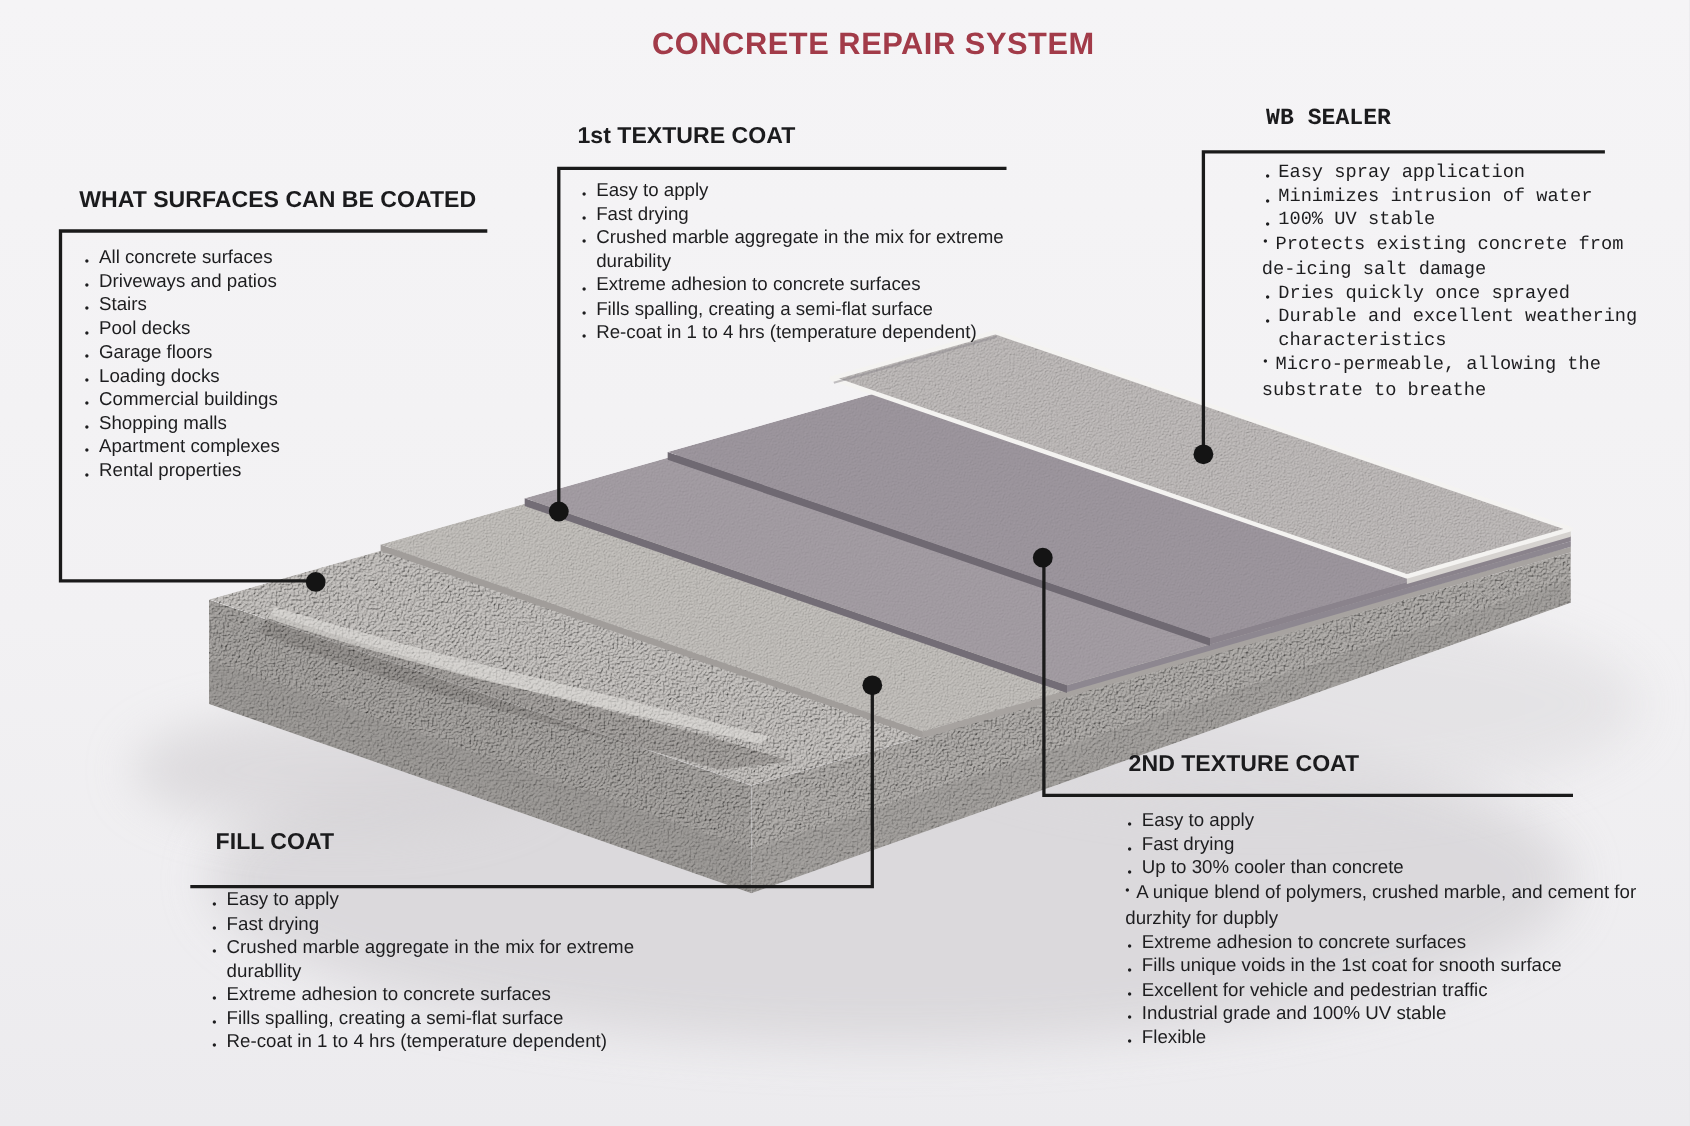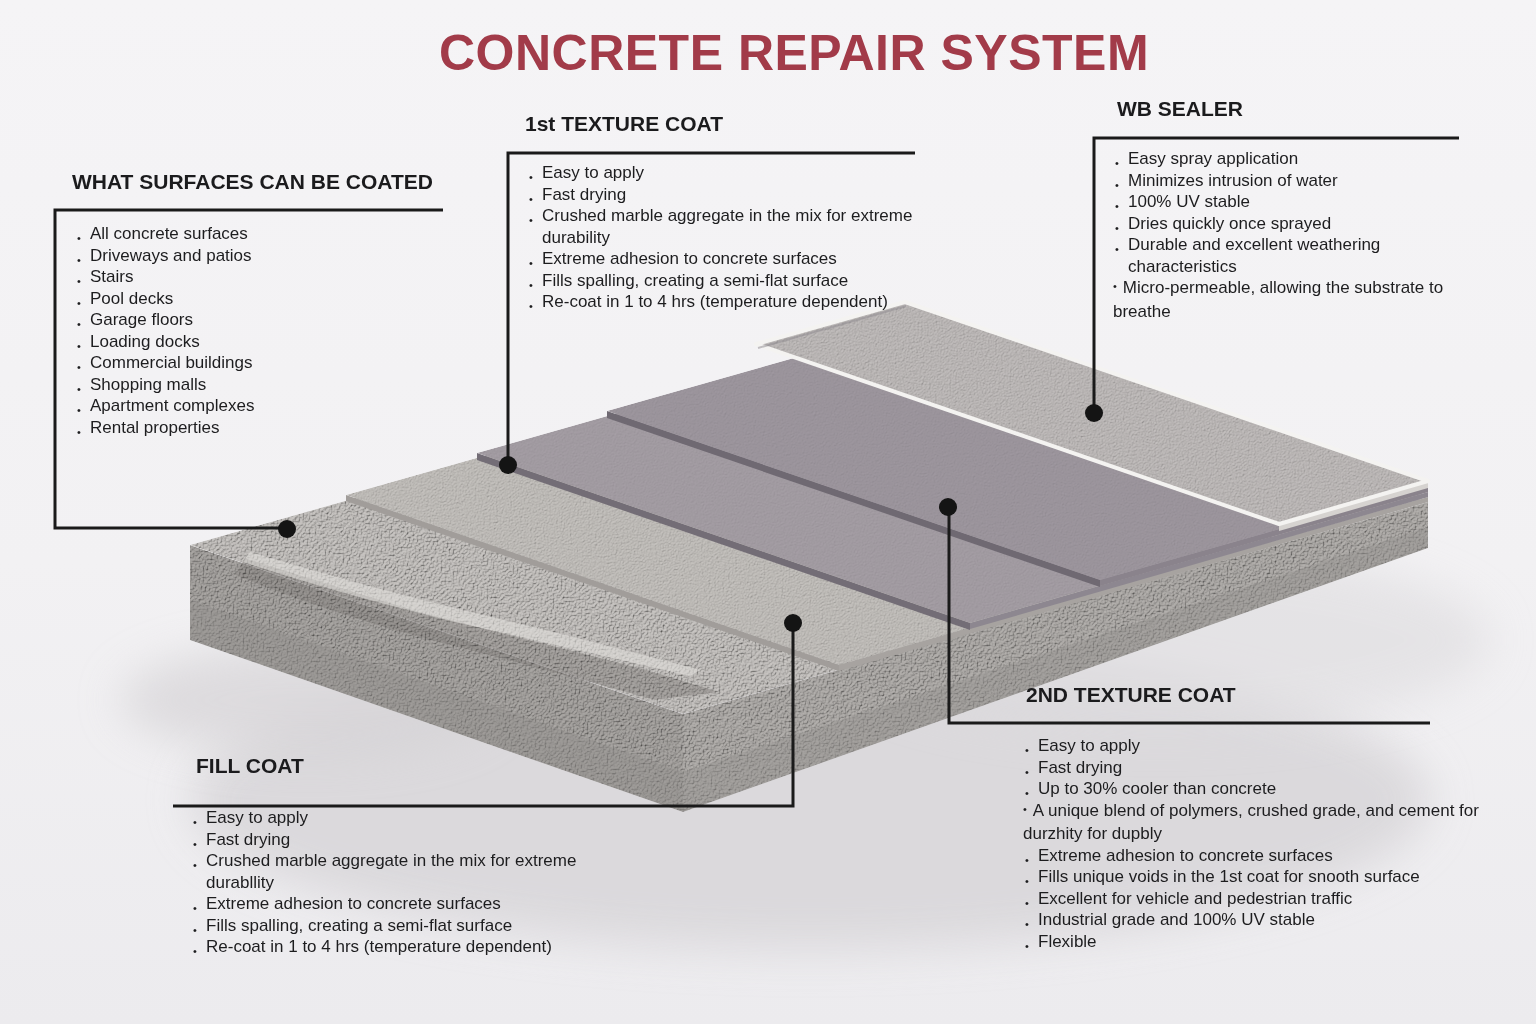--- a/index.html
+++ b/index.html
@@ -4,36 +4,36 @@
 <style>
   html,body { margin:0; padding:0; background:#e9e8eb; }
   .canvas {
     position:relative; width:1536px; height:1024px; overflow:hidden;
     background:linear-gradient(180deg,#f5f4f6 0%,#f2f1f3 55%,#ecebee 100%);
     font-family:"Liberation Sans", sans-serif; color:#1d1d1f;
   }
   .stage { position:absolute; left:0; top:0; width:1536px; height:1024px; }
   .title {
     position:absolute; top:24px; left:0; right:0; text-align:center;
-    font-size:50px; font-weight:700; letter-spacing:.5px; color:#a23b49;
+    font-size:28px; font-weight:700; letter-spacing:.5px; color:#a23b49;
     margin-left:52px;
   }
   .section { position:absolute; }
   .section h2 { margin:0; font-size:21px; font-weight:700; color:#1b1b1d; letter-spacing:0; }
   ul.bullets { list-style:none; margin:0; padding:0; font-size:17px; line-height:21.5px; color:#1d1d1f; }
   ul.bullets li { position:relative; padding-left:15px; }
   ul.bullets li::before { content:"•"; position:absolute; left:2px; top:5px; font-size:11px; }
   ul.bullets li.flush { padding-left:0; }
   ul.bullets li.flush::before { position:static; display:inline-block; font-size:11px; margin-right:6px; transform:translateY(-3px); }
 
   #sec-surfaces  { left:72px;  top:170px; width:372px; }
   #sec-surfaces  ul { margin-top:29px; padding-left:3px; }
   #sec-first     { left:525px; top:112px; width:430px; }
   #sec-first     ul { margin-top:26px; padding-left:2px; }
-  #sec-sealer    { left:1111px; top:97px; width:360px; }
+  #sec-sealer    { left:1145px; top:97px; width:360px;font-family:Liberation Mono, monospace; }
   #sec-sealer    h2 { padding-left:6px; }
   #sec-sealer    ul { margin-top:27px; padding-left:2px; }
   #sec-fill      { left:189px; top:754px; width:440px; }
   #sec-fill      h2 { padding-left:7px; }
   #sec-fill      ul { margin-top:29px; padding-left:2px; }
   #sec-second    { left:1021px; top:683px; width:500px; }
   #sec-second    h2 { padding-left:5px; }
   #sec-second    ul { margin-top:28px; padding-left:2px; }
 </style>
 </head>
@@ -147,20 +147,21 @@
       <li>Re-coat in 1 to 4 hrs (temperature dependent)</li>
     </ul>
   </div>
 
   <div class="section" id="sec-sealer">
     <h2>WB SEALER</h2>
     <ul class="bullets">
       <li>Easy spray application</li>
       <li>Minimizes intrusion of water</li>
       <li>100% UV stable</li>
+      <li class="flush">Protects existing concrete from de-icing salt damage</li>
       <li>Dries quickly once sprayed</li>
       <li>Durable and excellent weathering characteristics</li>
       <li class="flush">Micro-permeable, allowing the substrate to breathe</li>
     </ul>
   </div>
 
   <div class="section" id="sec-fill">
     <h2>FILL COAT</h2>
     <ul class="bullets">
       <li>Easy to apply</li>
@@ -171,21 +172,21 @@
       <li>Re-coat in 1 to 4 hrs (temperature dependent)</li>
     </ul>
   </div>
 
   <div class="section" id="sec-second">
     <h2>2ND TEXTURE COAT</h2>
     <ul class="bullets">
       <li>Easy to apply</li>
       <li>Fast drying</li>
       <li>Up to 30% cooler than concrete</li>
-      <li class="flush">A unique blend of polymers, crushed grade, and cement for durzhity for dupbly</li>
+      <li class="flush">A unique blend of polymers, crushed marble, and cement for durzhity for dupbly</li>
       <li>Extreme adhesion to concrete surfaces</li>
       <li>Fills unique voids in the 1st coat for snooth surface</li>
       <li>Excellent for vehicle and pedestrian traffic</li>
       <li>Industrial grade and 100% UV stable</li>
       <li>Flexible</li>
     </ul>
   </div>
 
 </div>
 

